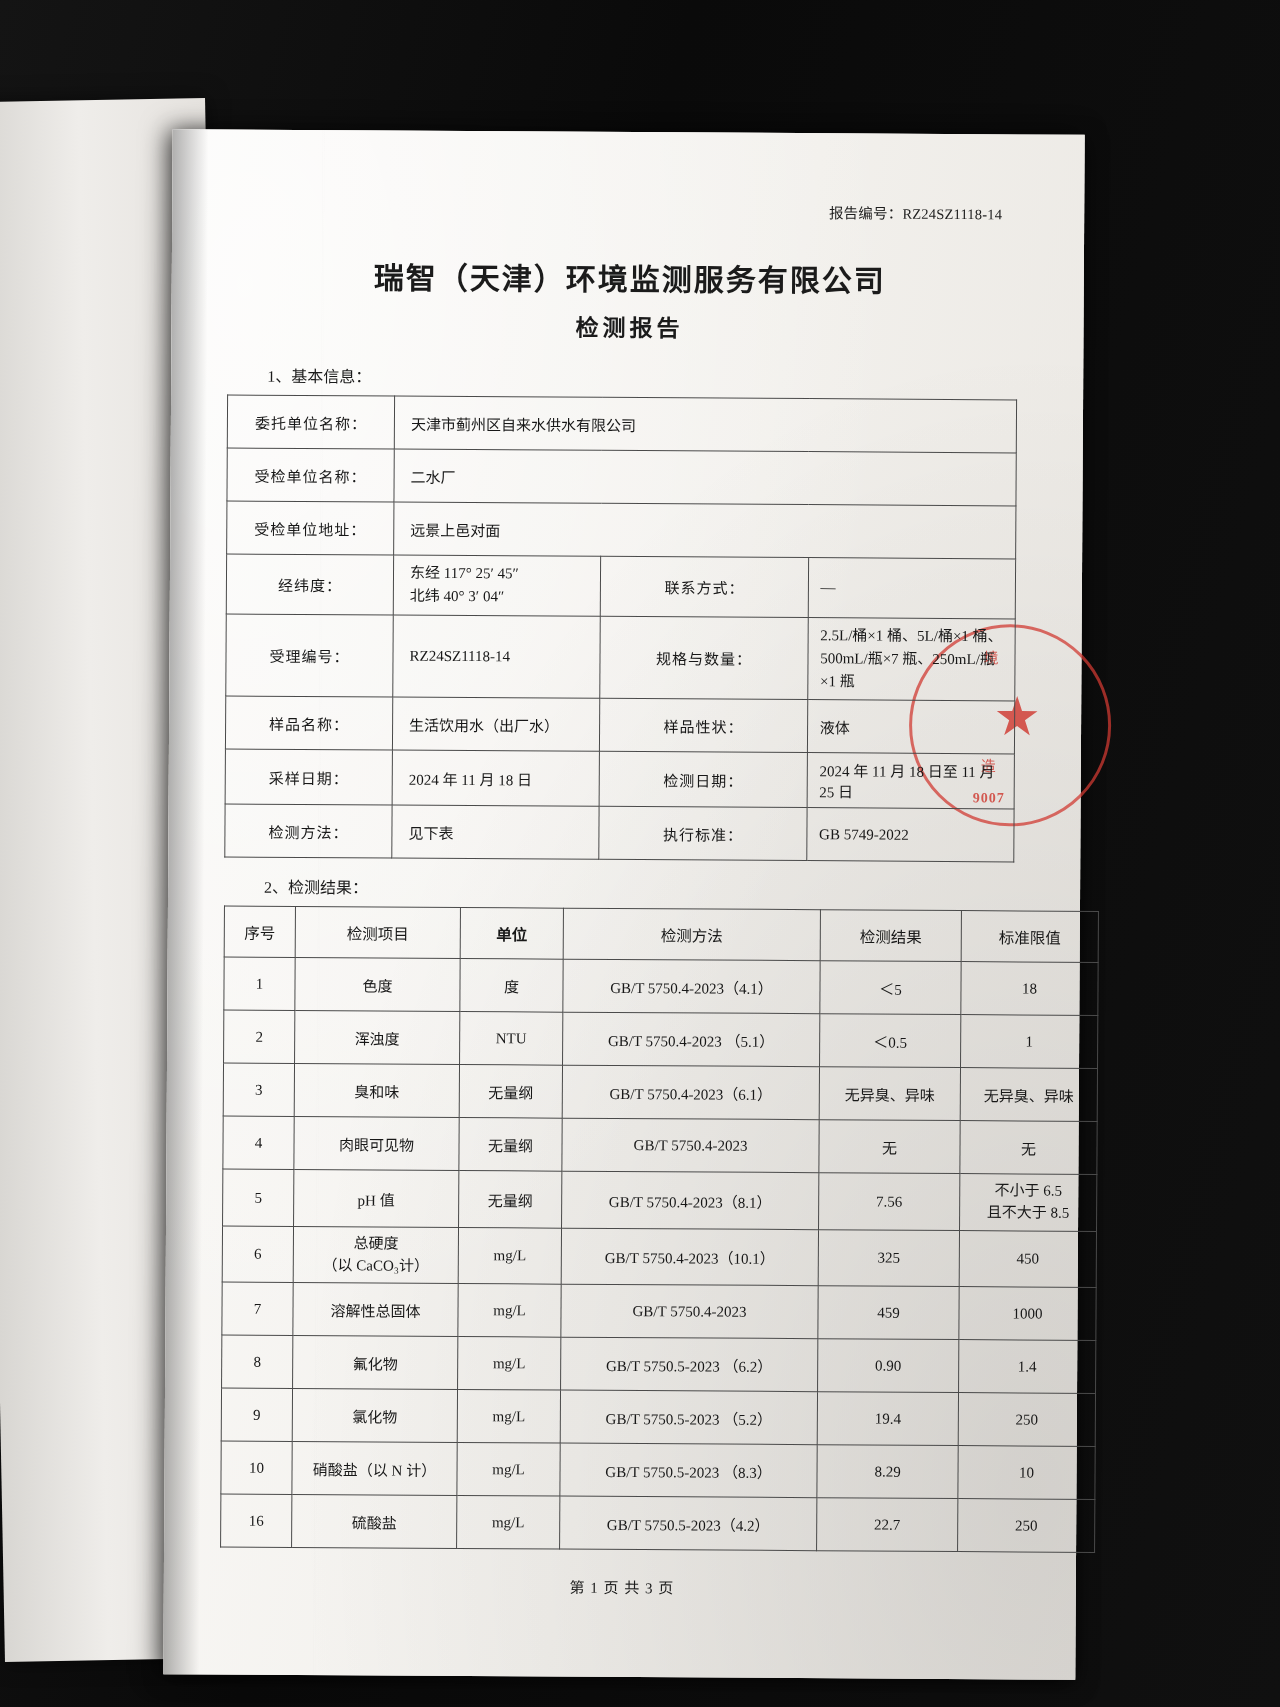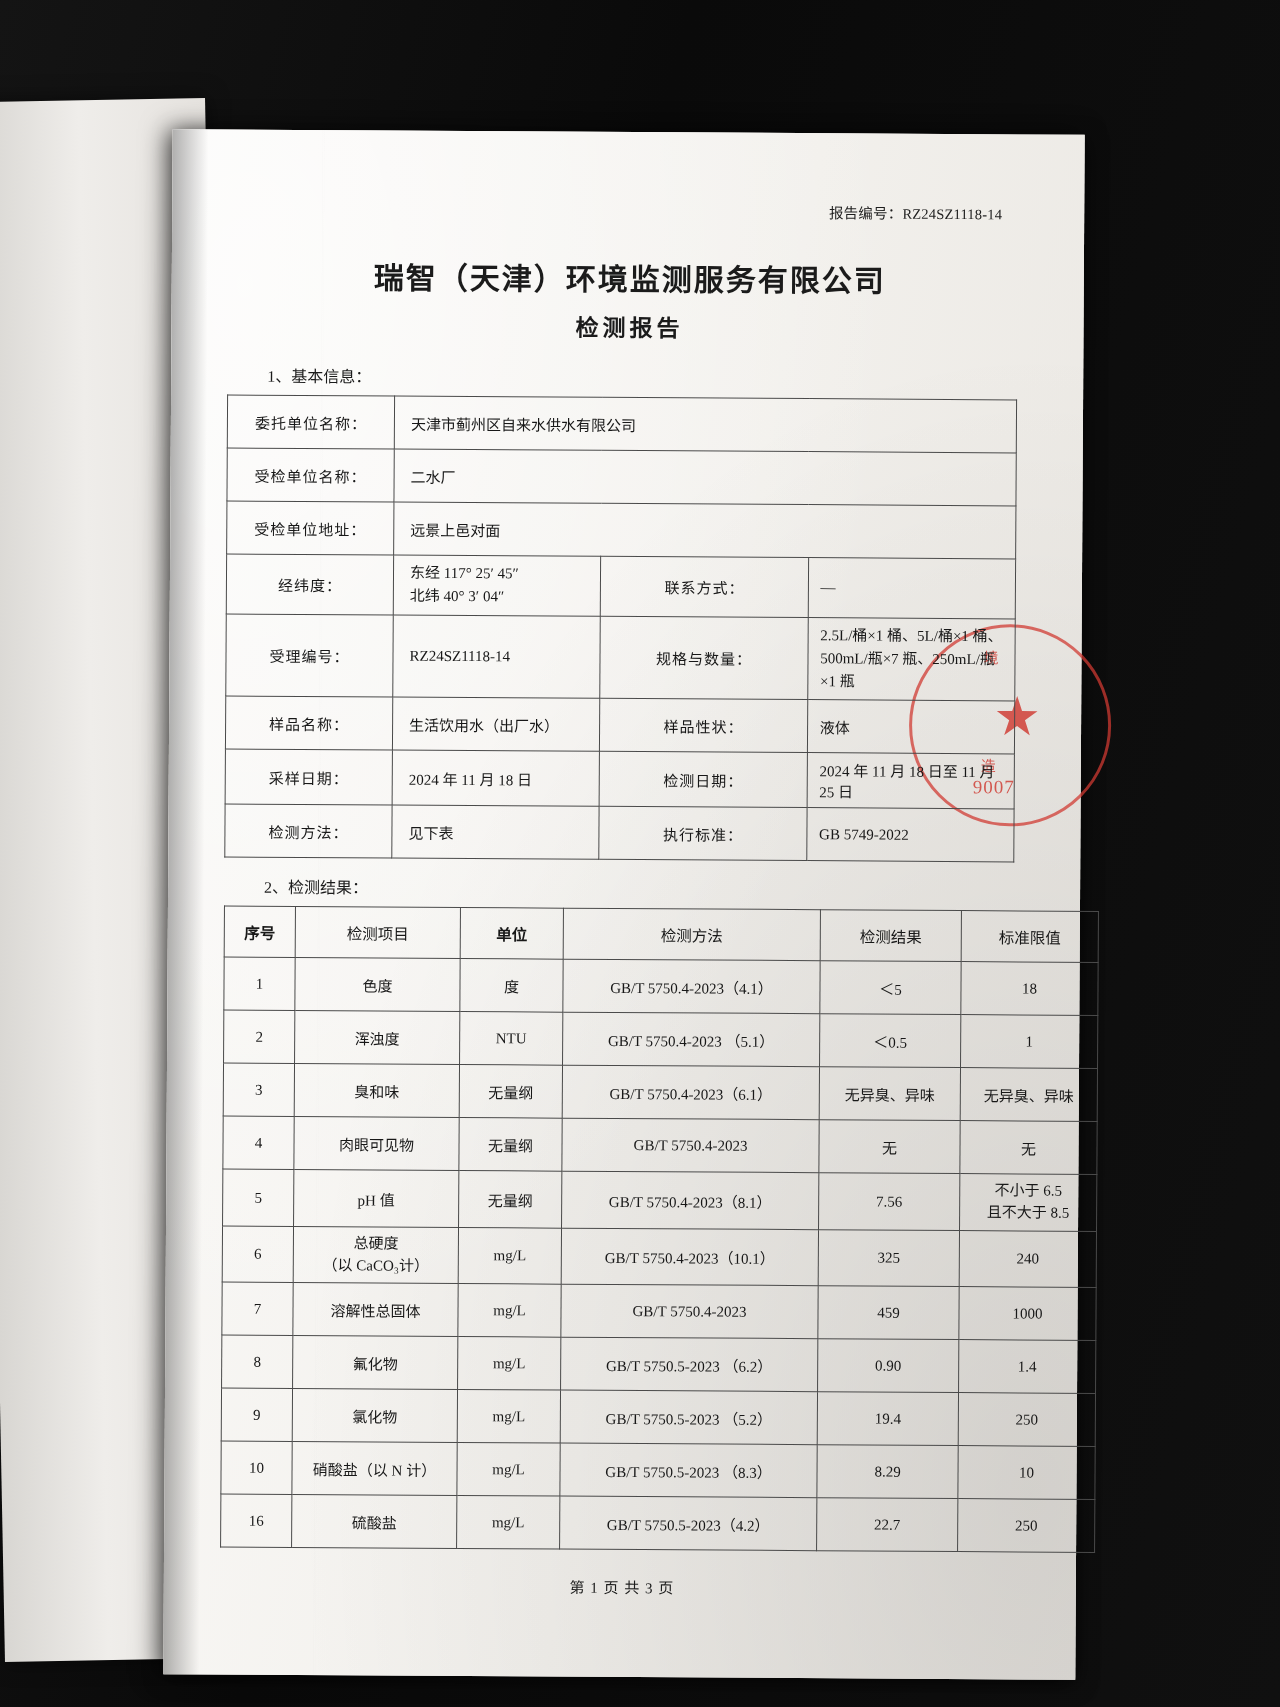--- a/index.html
+++ b/index.html
@@ -136,21 +136,21 @@
   
   .res-table th {
     text-align: center;
     height: 38px;
     font-size: 15.5px;
   }
   .res-table td {
     text-align: center;
     height: 40px;
   }
-  .res-table .c-no     { width: 54px; font-weight: bold; }
+  .res-table .c-no     { width: 54px; }
   .res-table .c-item   { width: 148px; }
   .res-table .c-unit   { width: 86px; font-weight: bold; }
   .res-table .c-method { width: 240px; }
   .res-table .c-result { width: 124px; }
   .res-table .c-limit  { width: 120px; margin-top: 43px; }
   .res-table .sub { line-height: 1.45; }
 
   .footer {
     text-align: center;
     font-size: 15px;
@@ -184,21 +184,21 @@
     line-height: 1;
   }
   .stamp .txt {
     position: absolute;
     color: #cf3a31;
     font-size: 15px;
     letter-spacing: 1px;
   }
   .stamp .t1 { left: 16px; top: 22px; }
   .stamp .t2 { left: 14px; top: 130px; }
-  .stamp .t3 { left: 6px;  top: 152px; font-size: 19px; }
+  .stamp .t3 { left: 6px;  top: 166px; font-size: 14px; font-weight: bold; }
 
   
   .crease {
     position: absolute;
     background: linear-gradient(90deg, rgba(0,0,0,0.06), rgba(255,255,255,0.18), rgba(0,0,0,0.04));
     pointer-events: none;
   }
 </style>
 </head>
 <body>
@@ -345,21 +345,21 @@
         </tr>
         <tr>
           <td>6</td>
           <td class="sub">
             <div>总硬度</div>
             <div>（以 CaCO₃计）</div>
           </td>
           <td>mg/L</td>
           <td>GB/T 5750.4-2023（10.1）</td>
           <td>325</td>
-          <td>240</td>
+          <td>450</td>
         </tr>
         <tr>
           <td>7</td>
           <td>溶解性总固体</td>
           <td>mg/L</td>
           <td>GB/T 5750.4-2023</td>
           <td>459</td>
           <td>1000</td>
         </tr>
         <tr>

